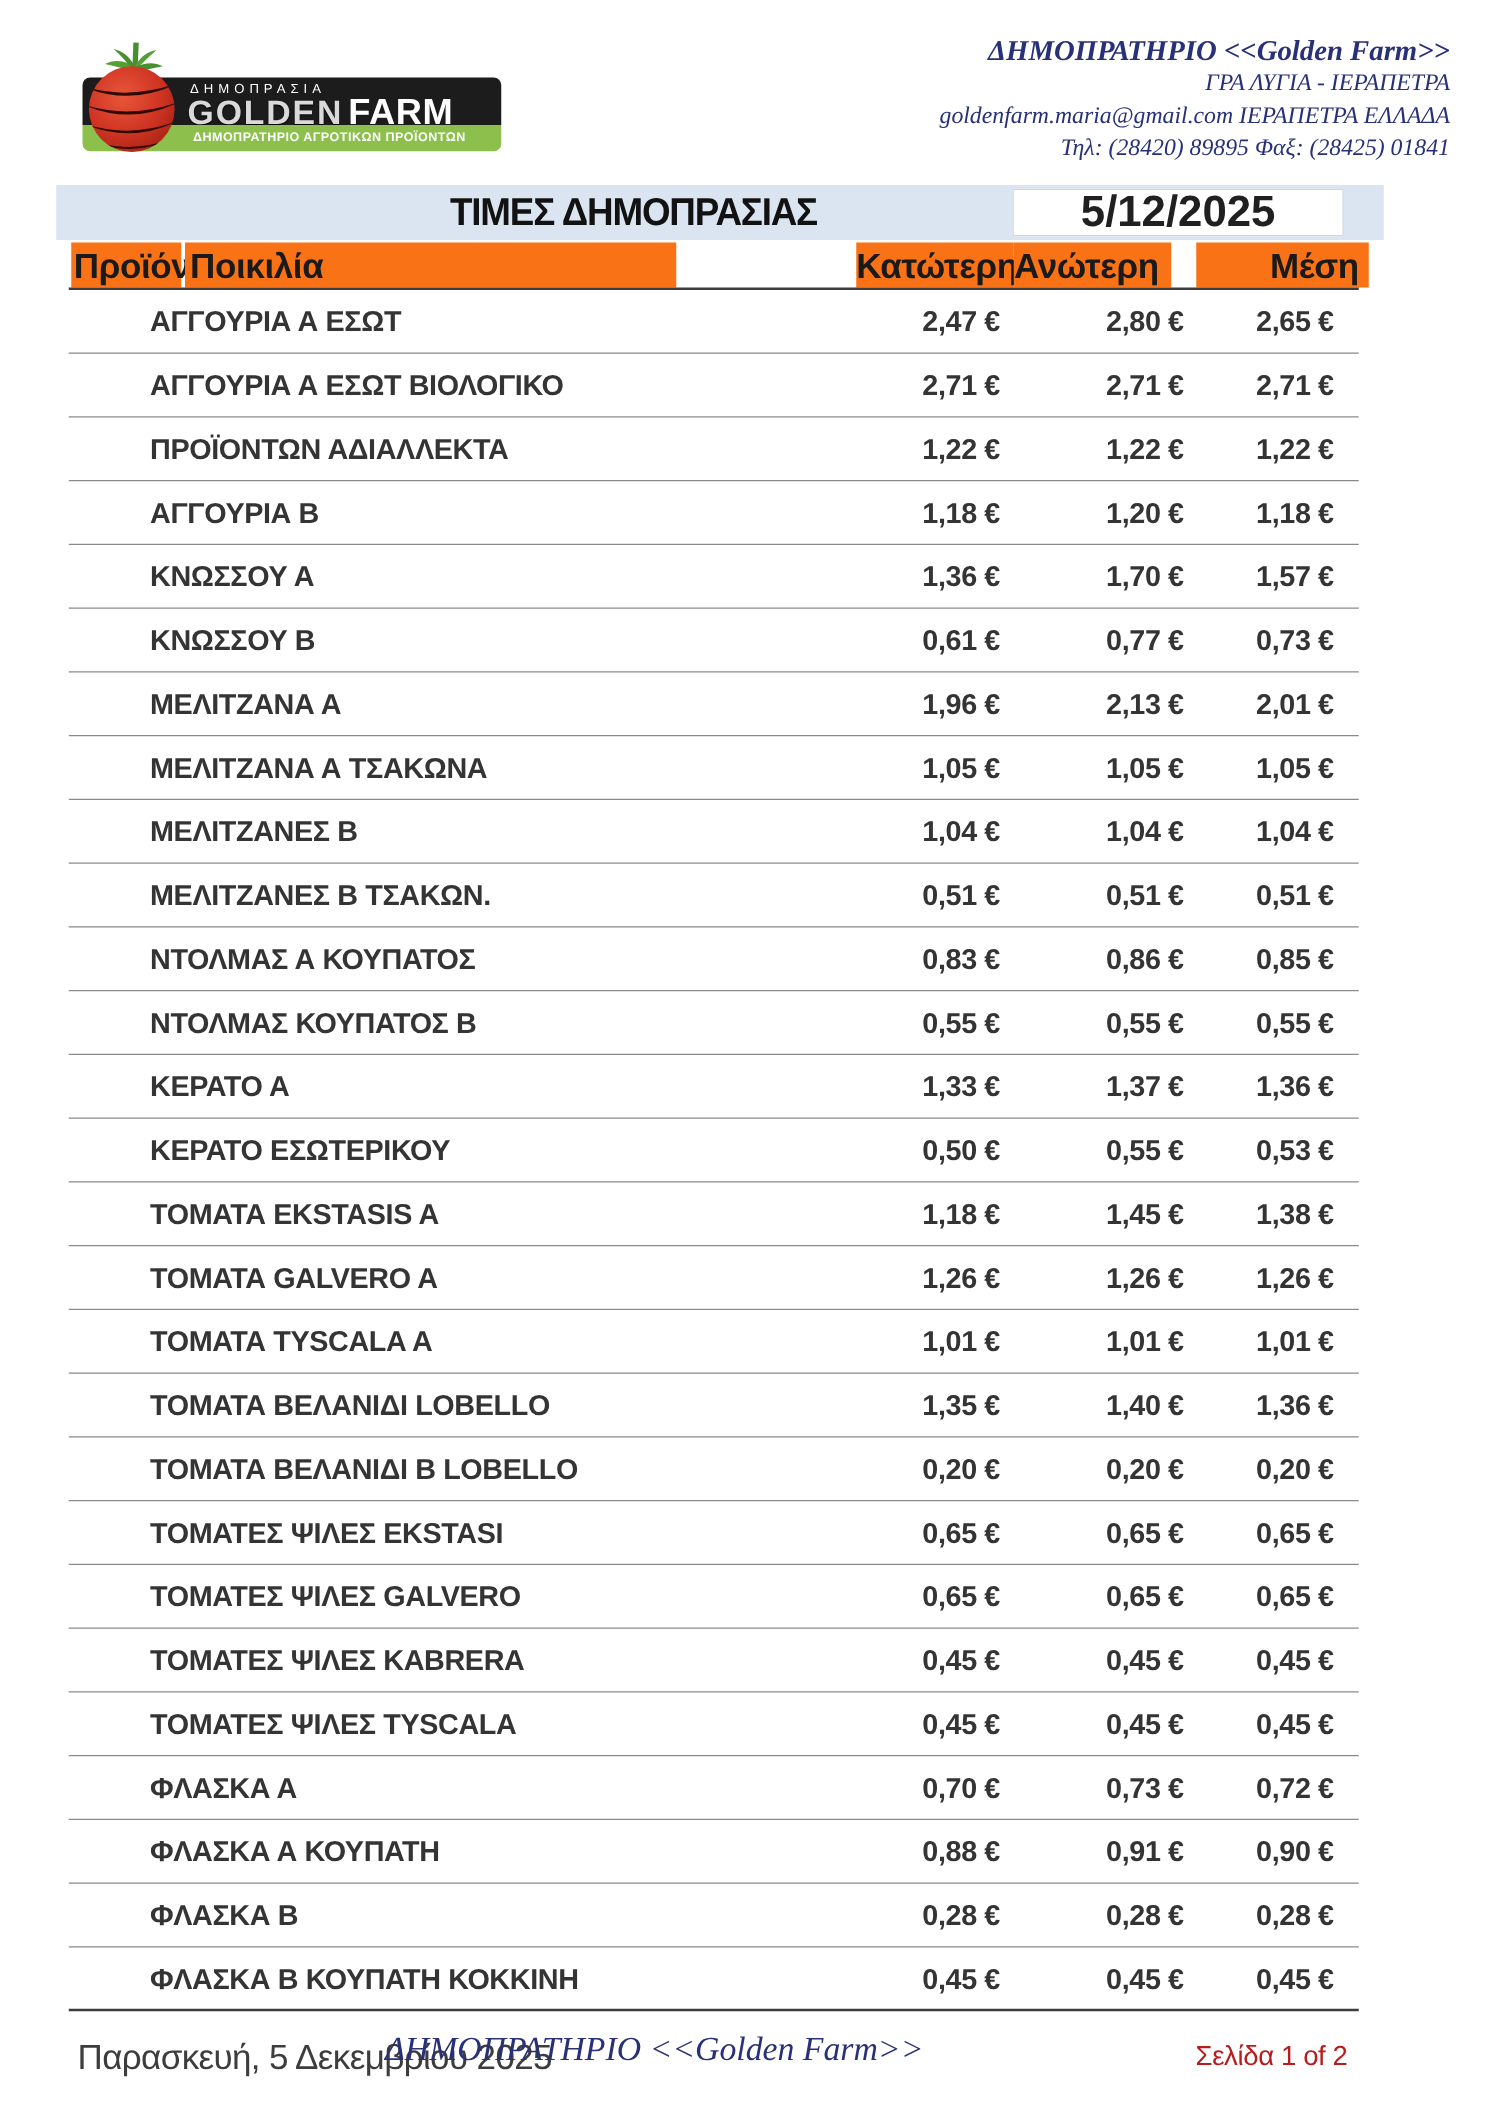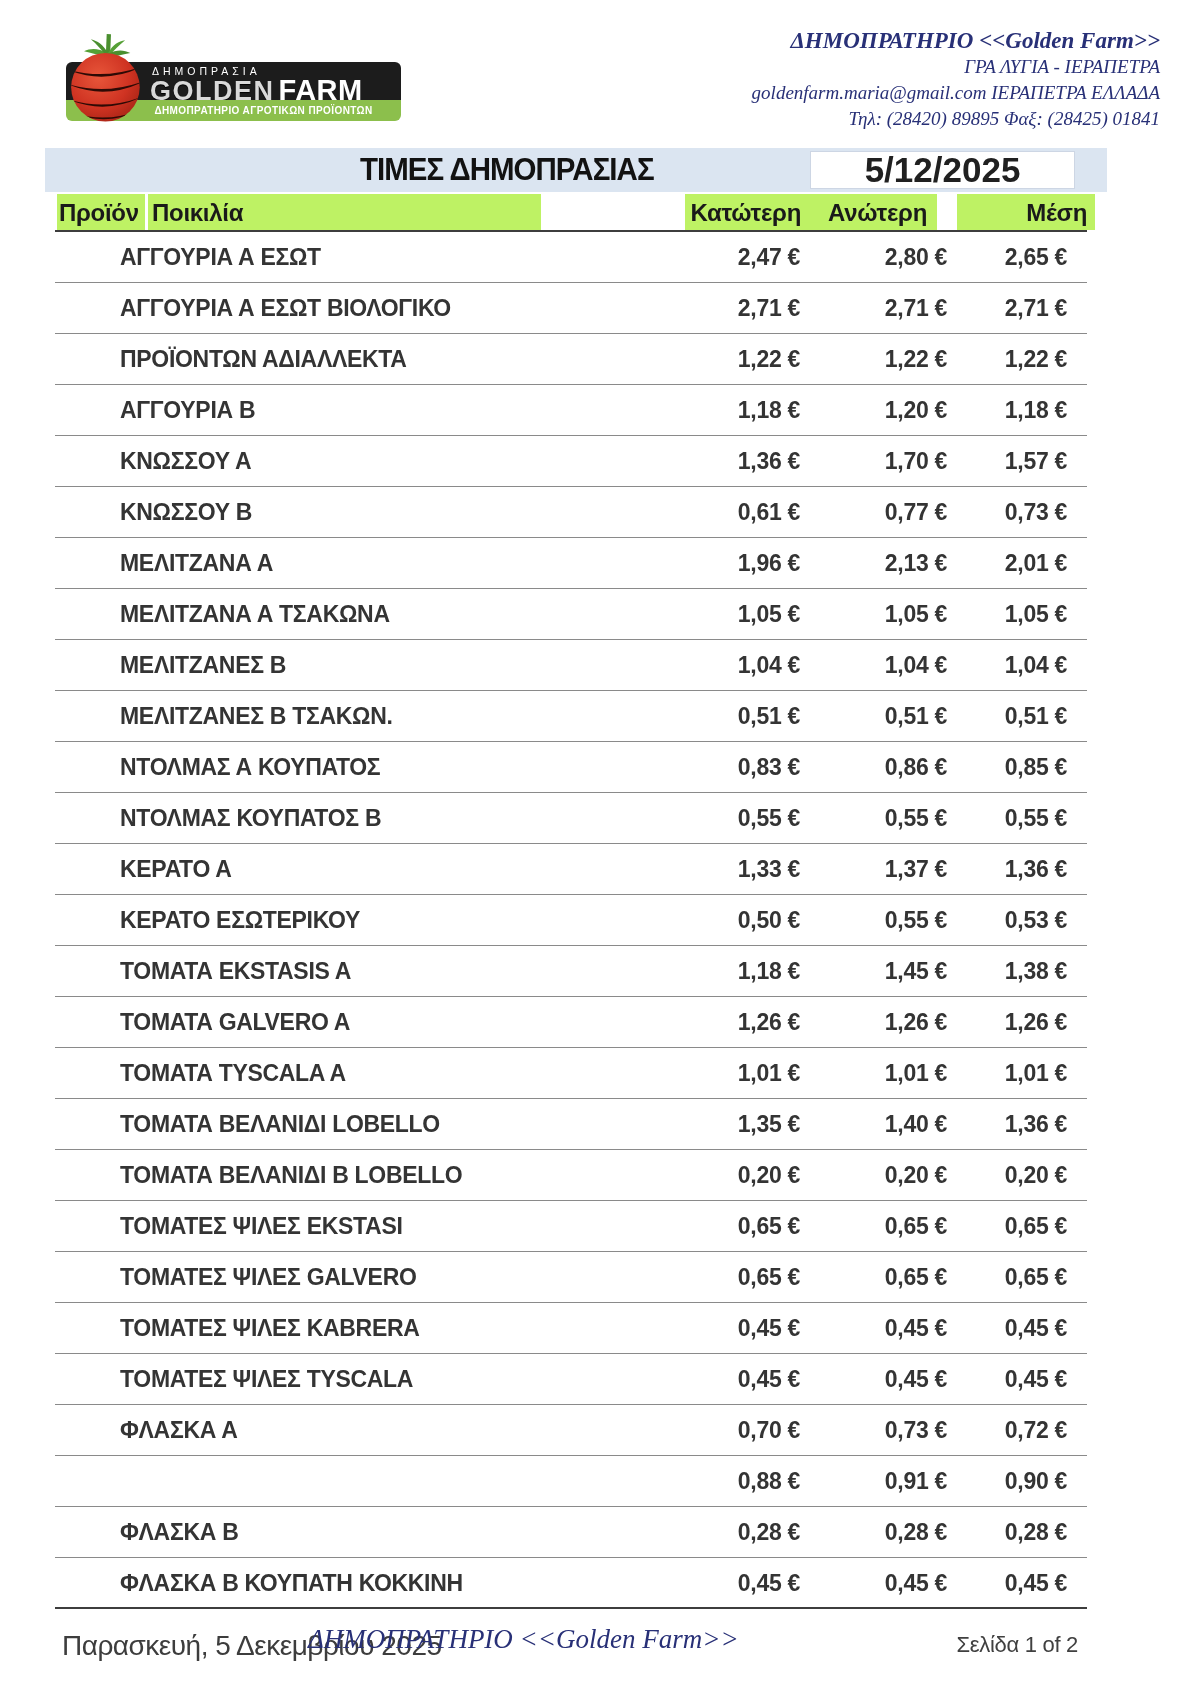--- a/index.html
+++ b/index.html
@@ -55,22 +55,22 @@
   }
   .date-box{
     position:absolute;left:765px;top:3px;width:263px;height:36px;
     background:#ffffff;border:1px solid #cdd6e4;
     text-align:center;line-height:36px;font-size:35px;font-weight:700;color:#202020;
   }
 
   
   .thead{left:0;top:192px;width:1200px;height:38px;}
   .hcell{
-    position:absolute;top:2px;height:36px;background:#bef264;
-    font-size:24px;font-weight:700;color:#1a1a1a;line-height:38px;
+    position:absolute;top:2px;height:36px;background:#f97316;
+    font-size:28px;font-weight:700;color:#1a1a1a;line-height:38px;
     letter-spacing:-.3px;white-space:nowrap;
   }
   .hc-product{left:57px;width:86px;padding-left:2px;}
   .hc-variety{left:148px;width:389px;padding-left:4px;}
   .hc-low{left:685px;width:126px;text-align:right;}
   .hc-low span,.hc-high span{padding-right:10px;}
   .hc-high{left:811px;width:126px;text-align:right;}
   .hc-avg{left:957px;width:138px;text-align:right;}
   .hc-avg span{padding-right:8px;}
   .head-rule{
@@ -95,21 +95,21 @@
 
   
   .foot-date{
     left:62px;top:1630px;font-size:28px;color:#3d3d3d;letter-spacing:-.5px;
   }
   .foot-brand{
     left:308px;top:1624px;color:#283077;font-family:"Liberation Serif", serif;
     font-style:italic;font-size:27px;white-space:nowrap;
   }
   .foot-page{
-    right:122px;top:1632px;font-size:22px;color:#404040;letter-spacing:-.3px;
+    right:122px;top:1632px;font-size:22px;color:#b91c1c;letter-spacing:-.3px;
   }
 </style>
 </head>
 <body>
 
 <div class="abs" style="left:0;top:0;width:1200px;height:1694px;">
 
   <div class="abs logo">
     <div class="logo-black"></div>
     <div class="logo-toprow">ΔΗΜΟΠΡΑΣΙΑ</div>
@@ -327,20 +327,21 @@
     </div>
 
     <div class="trow">
       <div class="cell cell-variety">ΦΛΑΣΚΑ Α</div>
       <div class="cell cell-low">0,70 €</div>
       <div class="cell cell-high">0,73 €</div>
       <div class="cell cell-avg">0,72 €</div>
     </div>
 
     <div class="trow">
+      <div class="cell cell-variety">ΦΛΑΣΚΑ Α ΚΟΥΠΑΤΗ</div>
       <div class="cell cell-low">0,88 €</div>
       <div class="cell cell-high">0,91 €</div>
       <div class="cell cell-avg">0,90 €</div>
     </div>
 
     <div class="trow">
       <div class="cell cell-variety">ΦΛΑΣΚΑ Β</div>
       <div class="cell cell-low">0,28 €</div>
       <div class="cell cell-high">0,28 €</div>
       <div class="cell cell-avg">0,28 €</div>

